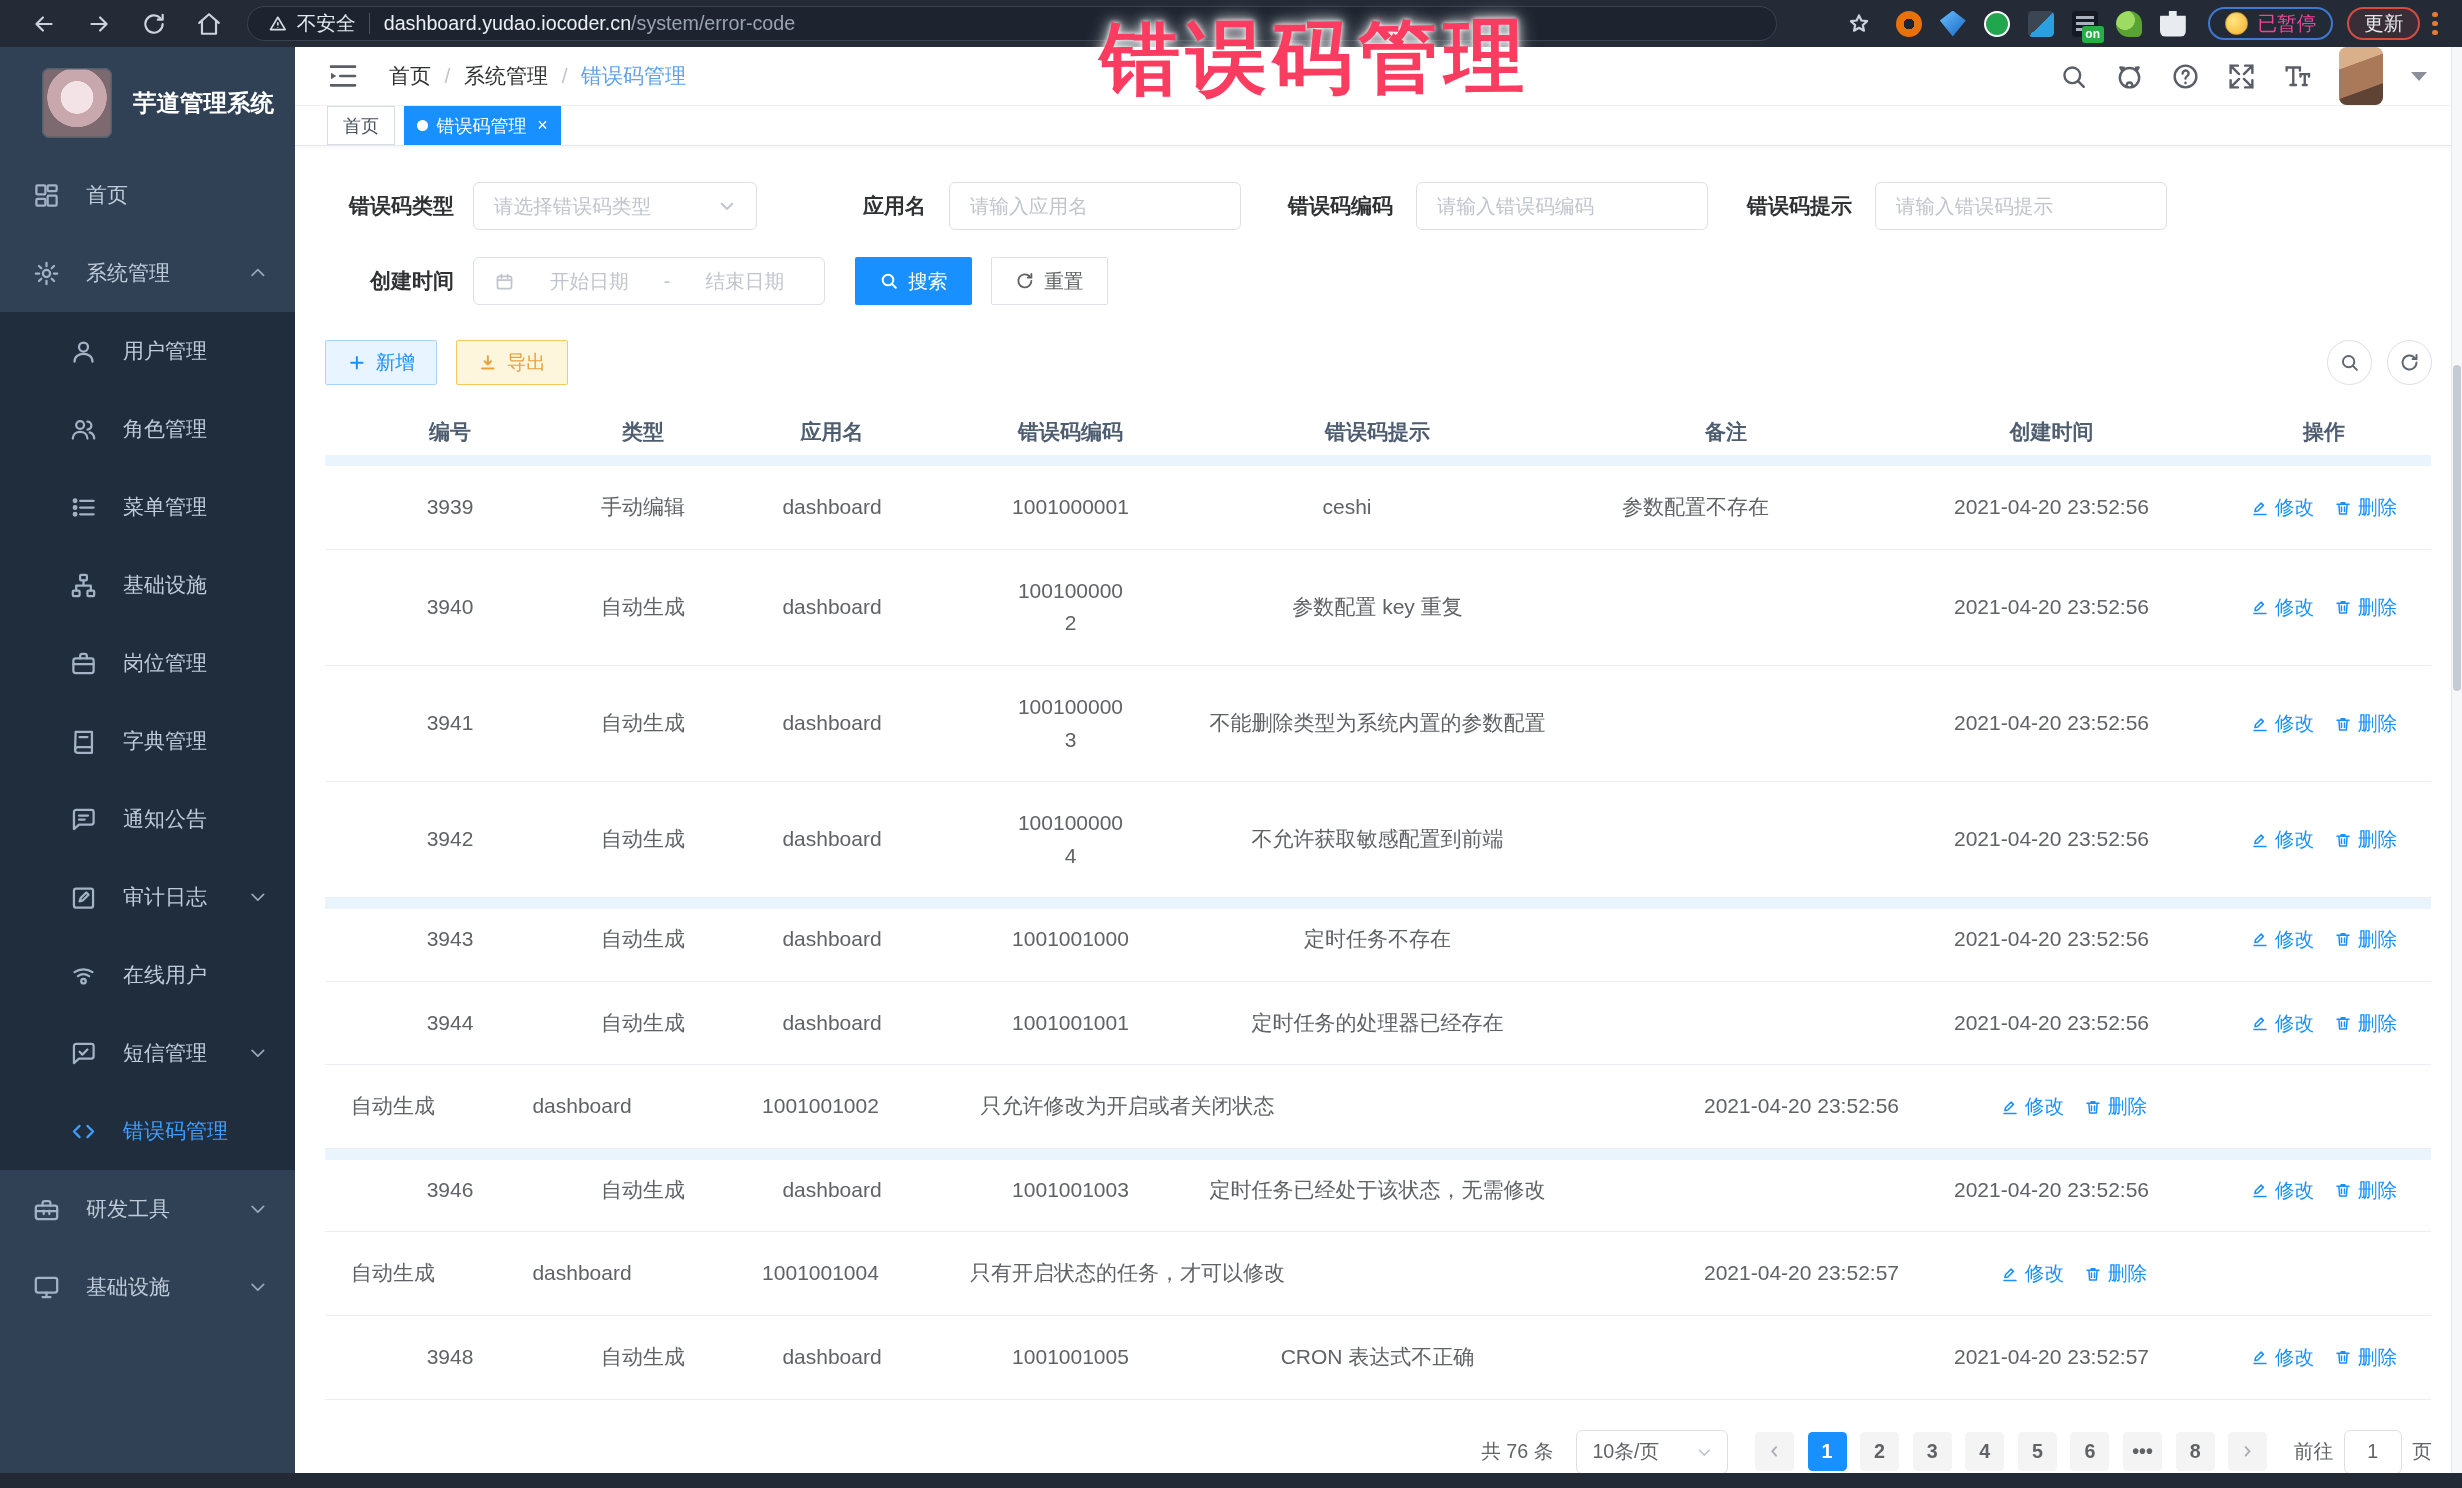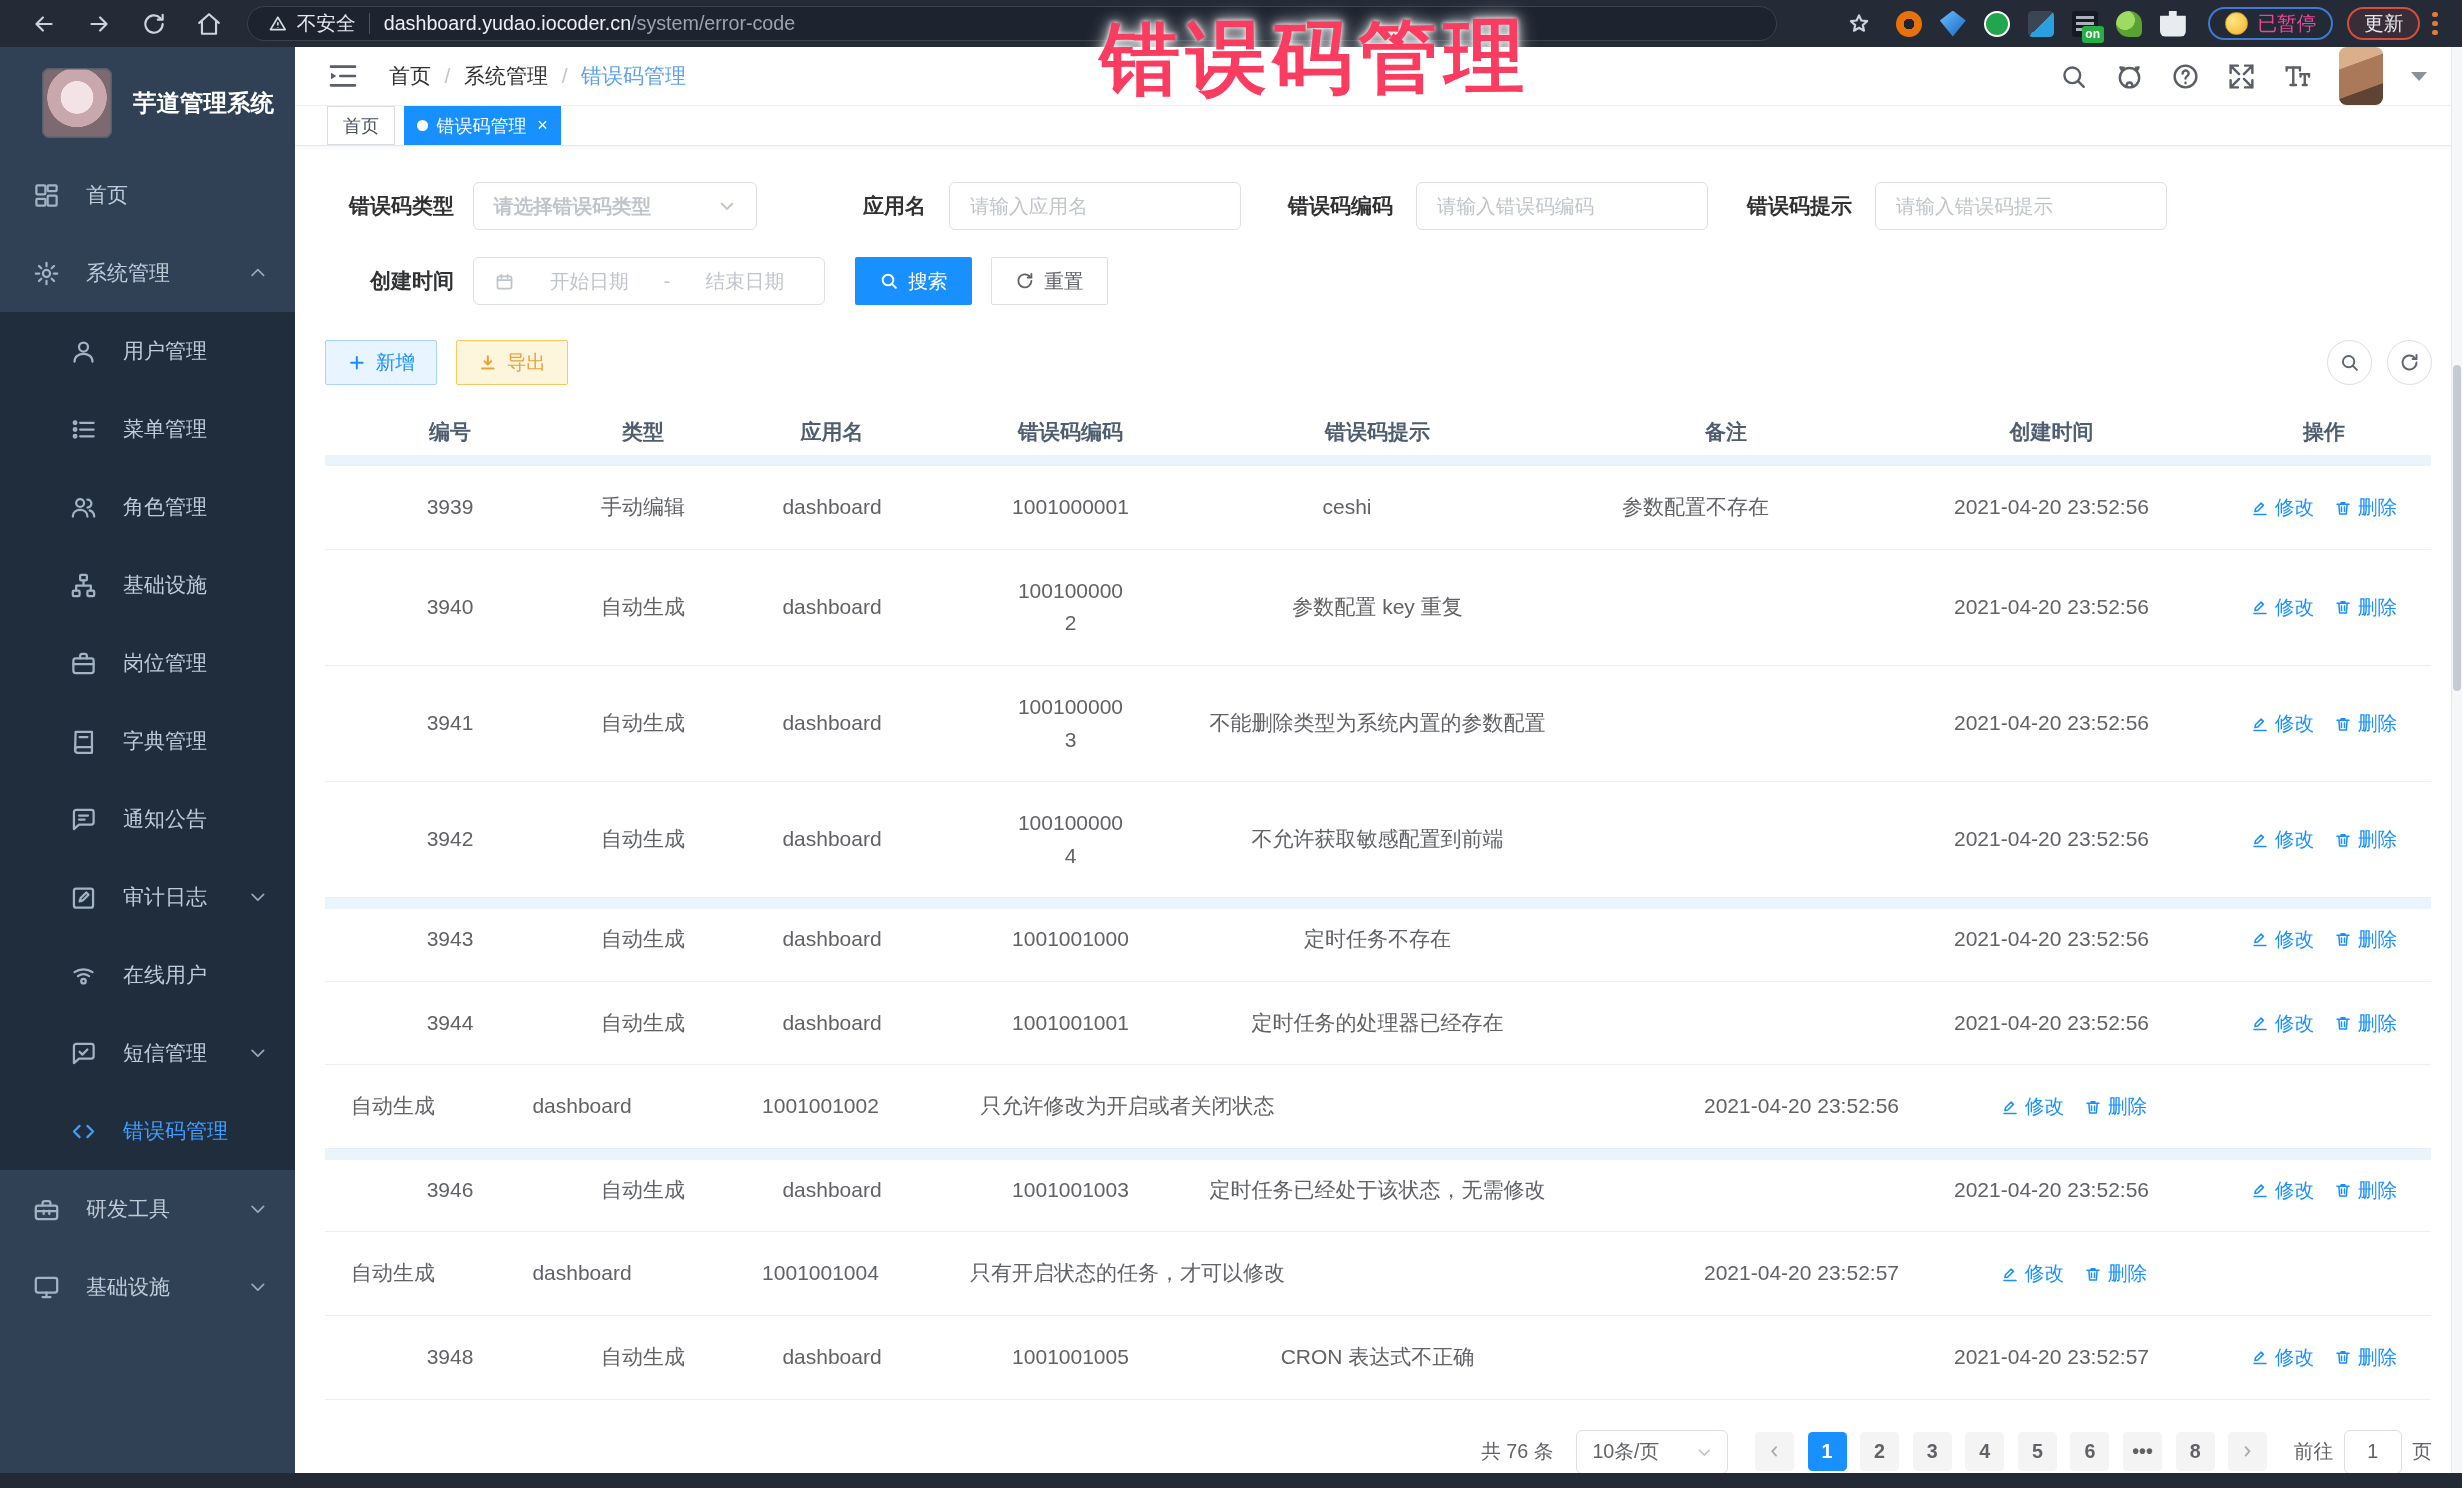--- a/index.html
+++ b/index.html
@@ -95,21 +95,21 @@
   .filter-row { display:flex; align-items:center; }
   .filter-row.second { margin-top:27px; }
   .f-label { font-size:21px; font-weight:700; color:#303133; white-space:nowrap; }
   .lab-w { width:129px; text-align:right; flex:none; }
   .el-box { height:48px; border:0.8px solid #dcdfe6; border-radius:6px; background:#fff;
     display:flex; align-items:center; padding:0 19.7px; font-size:19.7px; color:#c0c4cc; }
   input.el-input { height:48px; border:0.8px solid #dcdfe6; border-radius:6px; background:#fff;
     padding:0 19.7px; font-size:19.7px; color:#606266; outline:none; width:292px;
     font-family:"Liberation Sans","DejaVu Sans",sans-serif; }
   input.el-input::placeholder { color:#c0c4cc; }
-  .sel { width:284px; margin-left:19px; justify-content:space-between;font-weight:bold; }
+  .sel { width:284px; margin-left:19px; justify-content:space-between; }
   .sel .chev-d { color:#c0c4cc; width:18px; height:18px; }
   .sel .chev-d svg { width:18px; height:18px; }
   .ml { margin-left:23px; }
   .date-box { width:352px; margin-left:19px; gap:15px; }
   .date-box .cal { width:21px; height:21px; color:#c0c4cc; flex:none; }
   .date-box .cal svg { width:21px; height:21px; }
   .date-ph { flex:1; text-align:center; }
   .btn { height:48px; border-radius:2px; font-size:19.7px; display:flex; align-items:center;
     justify-content:center; cursor:pointer; border:0.8px solid transparent; gap:9px; white-space:nowrap; }
   .btn svg { width:19.7px; height:19.7px; }
@@ -262,34 +262,34 @@
         </div>
         <div class="side-item sub">
           <span class="s-ico"><svg viewBox="0 0 24 24" fill="none" stroke="currentColor" stroke-width="2" stroke-linecap="round" stroke-linejoin="round">
               <circle cx="12" cy="8" r="4"></circle>
               <path d="M4 21c0-4.4 3.6-7 8-7s8 2.6 8 7"></path>
             </svg></span>
           <span>用户管理</span>
         </div>
         <div class="side-item sub">
           <span class="s-ico"><svg viewBox="0 0 24 24" fill="none" stroke="currentColor" stroke-width="2" stroke-linecap="round" stroke-linejoin="round">
+              <circle cx="9" cy="8" r="3.5"></circle>
+              <path d="M2.5 20c0-3.8 3-6 6.5-6s6.5 2.2 6.5 6"></path>
+              <path d="M15.5 5a3.5 3.5 0 0 1 0 7M17.5 14.5c2.4.8 4 2.6 4 5.5"></path>
+            </svg></span>
+          <span>角色管理</span>
+        </div>
+        <div class="side-item sub">
+          <span class="s-ico"><svg viewBox="0 0 24 24" fill="none" stroke="currentColor" stroke-width="2" stroke-linecap="round" stroke-linejoin="round">
               <path d="M9 6h12M9 12h12M9 18h12"></path>
               <circle cx="4.5" cy="6" r="1.2"></circle>
               <circle cx="4.5" cy="12" r="1.2"></circle>
               <circle cx="4.5" cy="18" r="1.2"></circle>
             </svg></span>
           <span>菜单管理</span>
-        </div>
-        <div class="side-item sub">
-          <span class="s-ico"><svg viewBox="0 0 24 24" fill="none" stroke="currentColor" stroke-width="2" stroke-linecap="round" stroke-linejoin="round">
-              <circle cx="9" cy="8" r="3.5"></circle>
-              <path d="M2.5 20c0-3.8 3-6 6.5-6s6.5 2.2 6.5 6"></path>
-              <path d="M15.5 5a3.5 3.5 0 0 1 0 7M17.5 14.5c2.4.8 4 2.6 4 5.5"></path>
-            </svg></span>
-          <span>角色管理</span>
         </div>
         <div class="side-item sub">
           <span class="s-ico"><svg viewBox="0 0 24 24" fill="none" stroke="currentColor" stroke-width="2" stroke-linecap="round" stroke-linejoin="round">
               <rect x="9" y="2.5" width="6" height="5" rx="1"></rect>
               <rect x="2.5" y="16.5" width="6" height="5" rx="1"></rect>
               <rect x="15.5" y="16.5" width="6" height="5" rx="1"></rect>
               <path d="M12 7.5V12M5.5 16.5V12h13v4.5"></path>
             </svg></span>
           <span>基础设施</span>
         </div>

